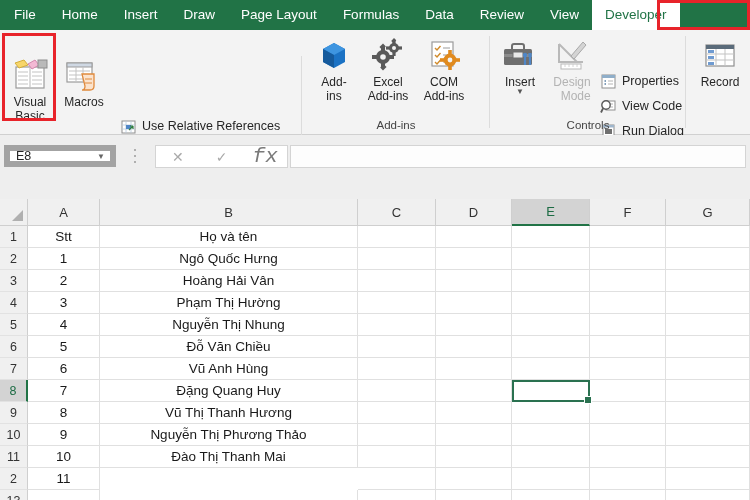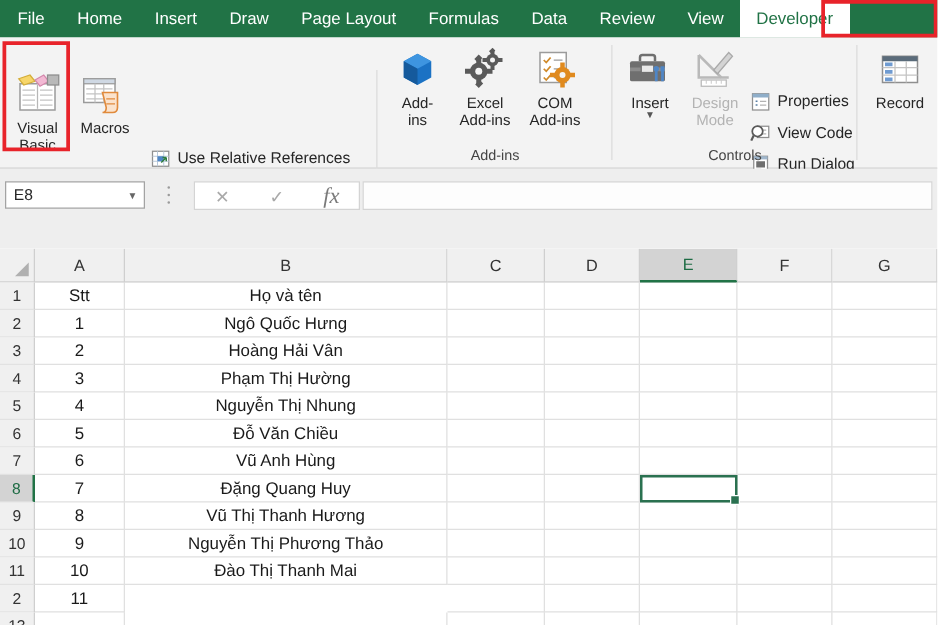--- a/index.html
+++ b/index.html
@@ -67,41 +67,41 @@
     position: absolute; top: 4px;
     width: 52px;
     display: flex; flex-direction: column; align-items: center;
     cursor: default;
   }
   .bigbtn .ic { height: 38px; display: flex; align-items: flex-end; justify-content: center; }
   .bigbtn .lbl {
     font-size: 12px; color: #262626; text-align: center;
     line-height: 14px; margin-top: 3px; white-space: pre-line;
   }
-  .bigbtn.dim .lbl { color: #b3b3b3; }
+  .bigbtn.dim .lbl { color: #b3b3b3; text-align: right; }
 
   
   .smbtn {
     position: absolute;
     display: flex; align-items: center; gap: 5px;
     cursor: default; height: 22px;
   }
   .smbtn .lbl { font-size: 12.5px; color: #262626; white-space: nowrap; }
   .smicon { width: 17px; height: 17px; flex: 0 0 17px; position: relative; }
 
   
   .fbar {
     position: absolute; top: 135px; left: 0;
     width: 750px; height: 64px;
     background: #eeeeee;
   }
   .namebox {
     position: absolute; left: 4px; top: 10px;
     width: 112px; height: 22px;
-    background: #ffffff; border: 1px solid #a3a3a3;
+    background: #ffffff; border: 6px solid #a3a3a3;
     display: flex; align-items: center;
   }
   .namebox .nb-val {
     font-size: 12.5px; color: #262626; padding-left: 6px; flex: 1;
   }
   .namebox .nb-arrow {
     width: 18px; text-align: center; font-size: 8px; color: #666;
   }
   .dots3 {
     position: absolute; left: 133px; top: 12px;
@@ -109,21 +109,21 @@
     display: flex; flex-direction: column; justify-content: space-around; align-items: center;
   }
   .dots3 i { width: 2px; height: 2px; background: #9a9a9a; border-radius: 50%; display: block; }
   .fbtns {
     position: absolute; left: 155px; top: 10px;
     width: 133px; height: 23px;
     background: #ffffff; border: 1px solid #d4d4d4;
     display: flex; align-items: center;
   }
   .fbtn { flex: 1; text-align: center; font-size: 14px; color: #a9a9a9; cursor: default; }
-  .fbtn.fx { font-style: italic; font-family: Liberation Serif, serif; font-size: 18px; color: #7a7a7a; }
+  .fbtn.fx { font-style: italic; font-family: Liberation Mono, monospace; font-size: 21px; color: #7a7a7a; }
   .finput {
     position: absolute; left: 290px; top: 10px;
     width: 456px; height: 23px;
     background: #fdfdfd; border: 1px solid #d4d4d4;
   }
 
   
   .grid { position: absolute; top: 199px; left: 0; width: 750px; height: 301px; background: #ffffff; overflow: hidden; }
   .corner {
     position: absolute; left: 0; top: 0; width: 28px; height: 27px;

